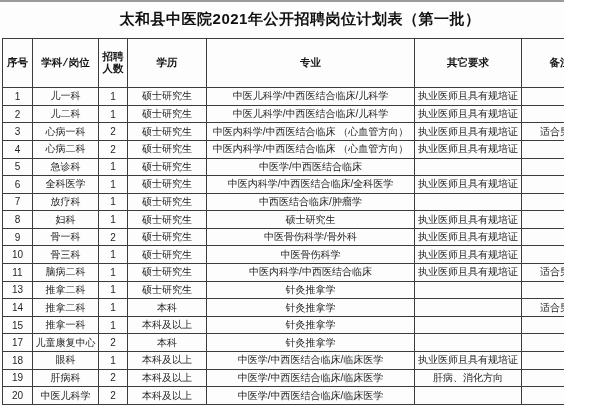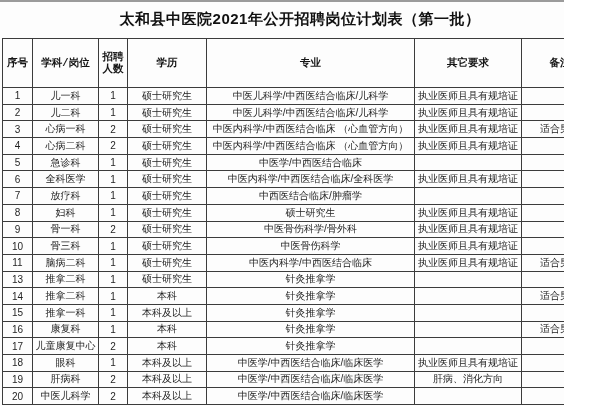--- a/index.html
+++ b/index.html
@@ -221,29 +221,20 @@
         <tr>
       <td>15</td>
       <td>推拿一科</td>
       <td>1</td>
       <td>本科及以上</td>
       <td>针灸推拿学</td>
       <td></td>
       <td></td>
     </tr>
         <tr>
-      <td>16</td>
-      <td>康复科</td>
-      <td>1</td>
-      <td>本科</td>
-      <td>针灸推拿学</td>
-      <td></td>
-      <td>适合男性</td>
-    </tr>
-        <tr>
       <td>17</td>
       <td>儿童康复中心</td>
       <td>2</td>
       <td>本科</td>
       <td>针灸推拿学</td>
       <td></td>
       <td></td>
     </tr>
         <tr>
       <td>18</td>

